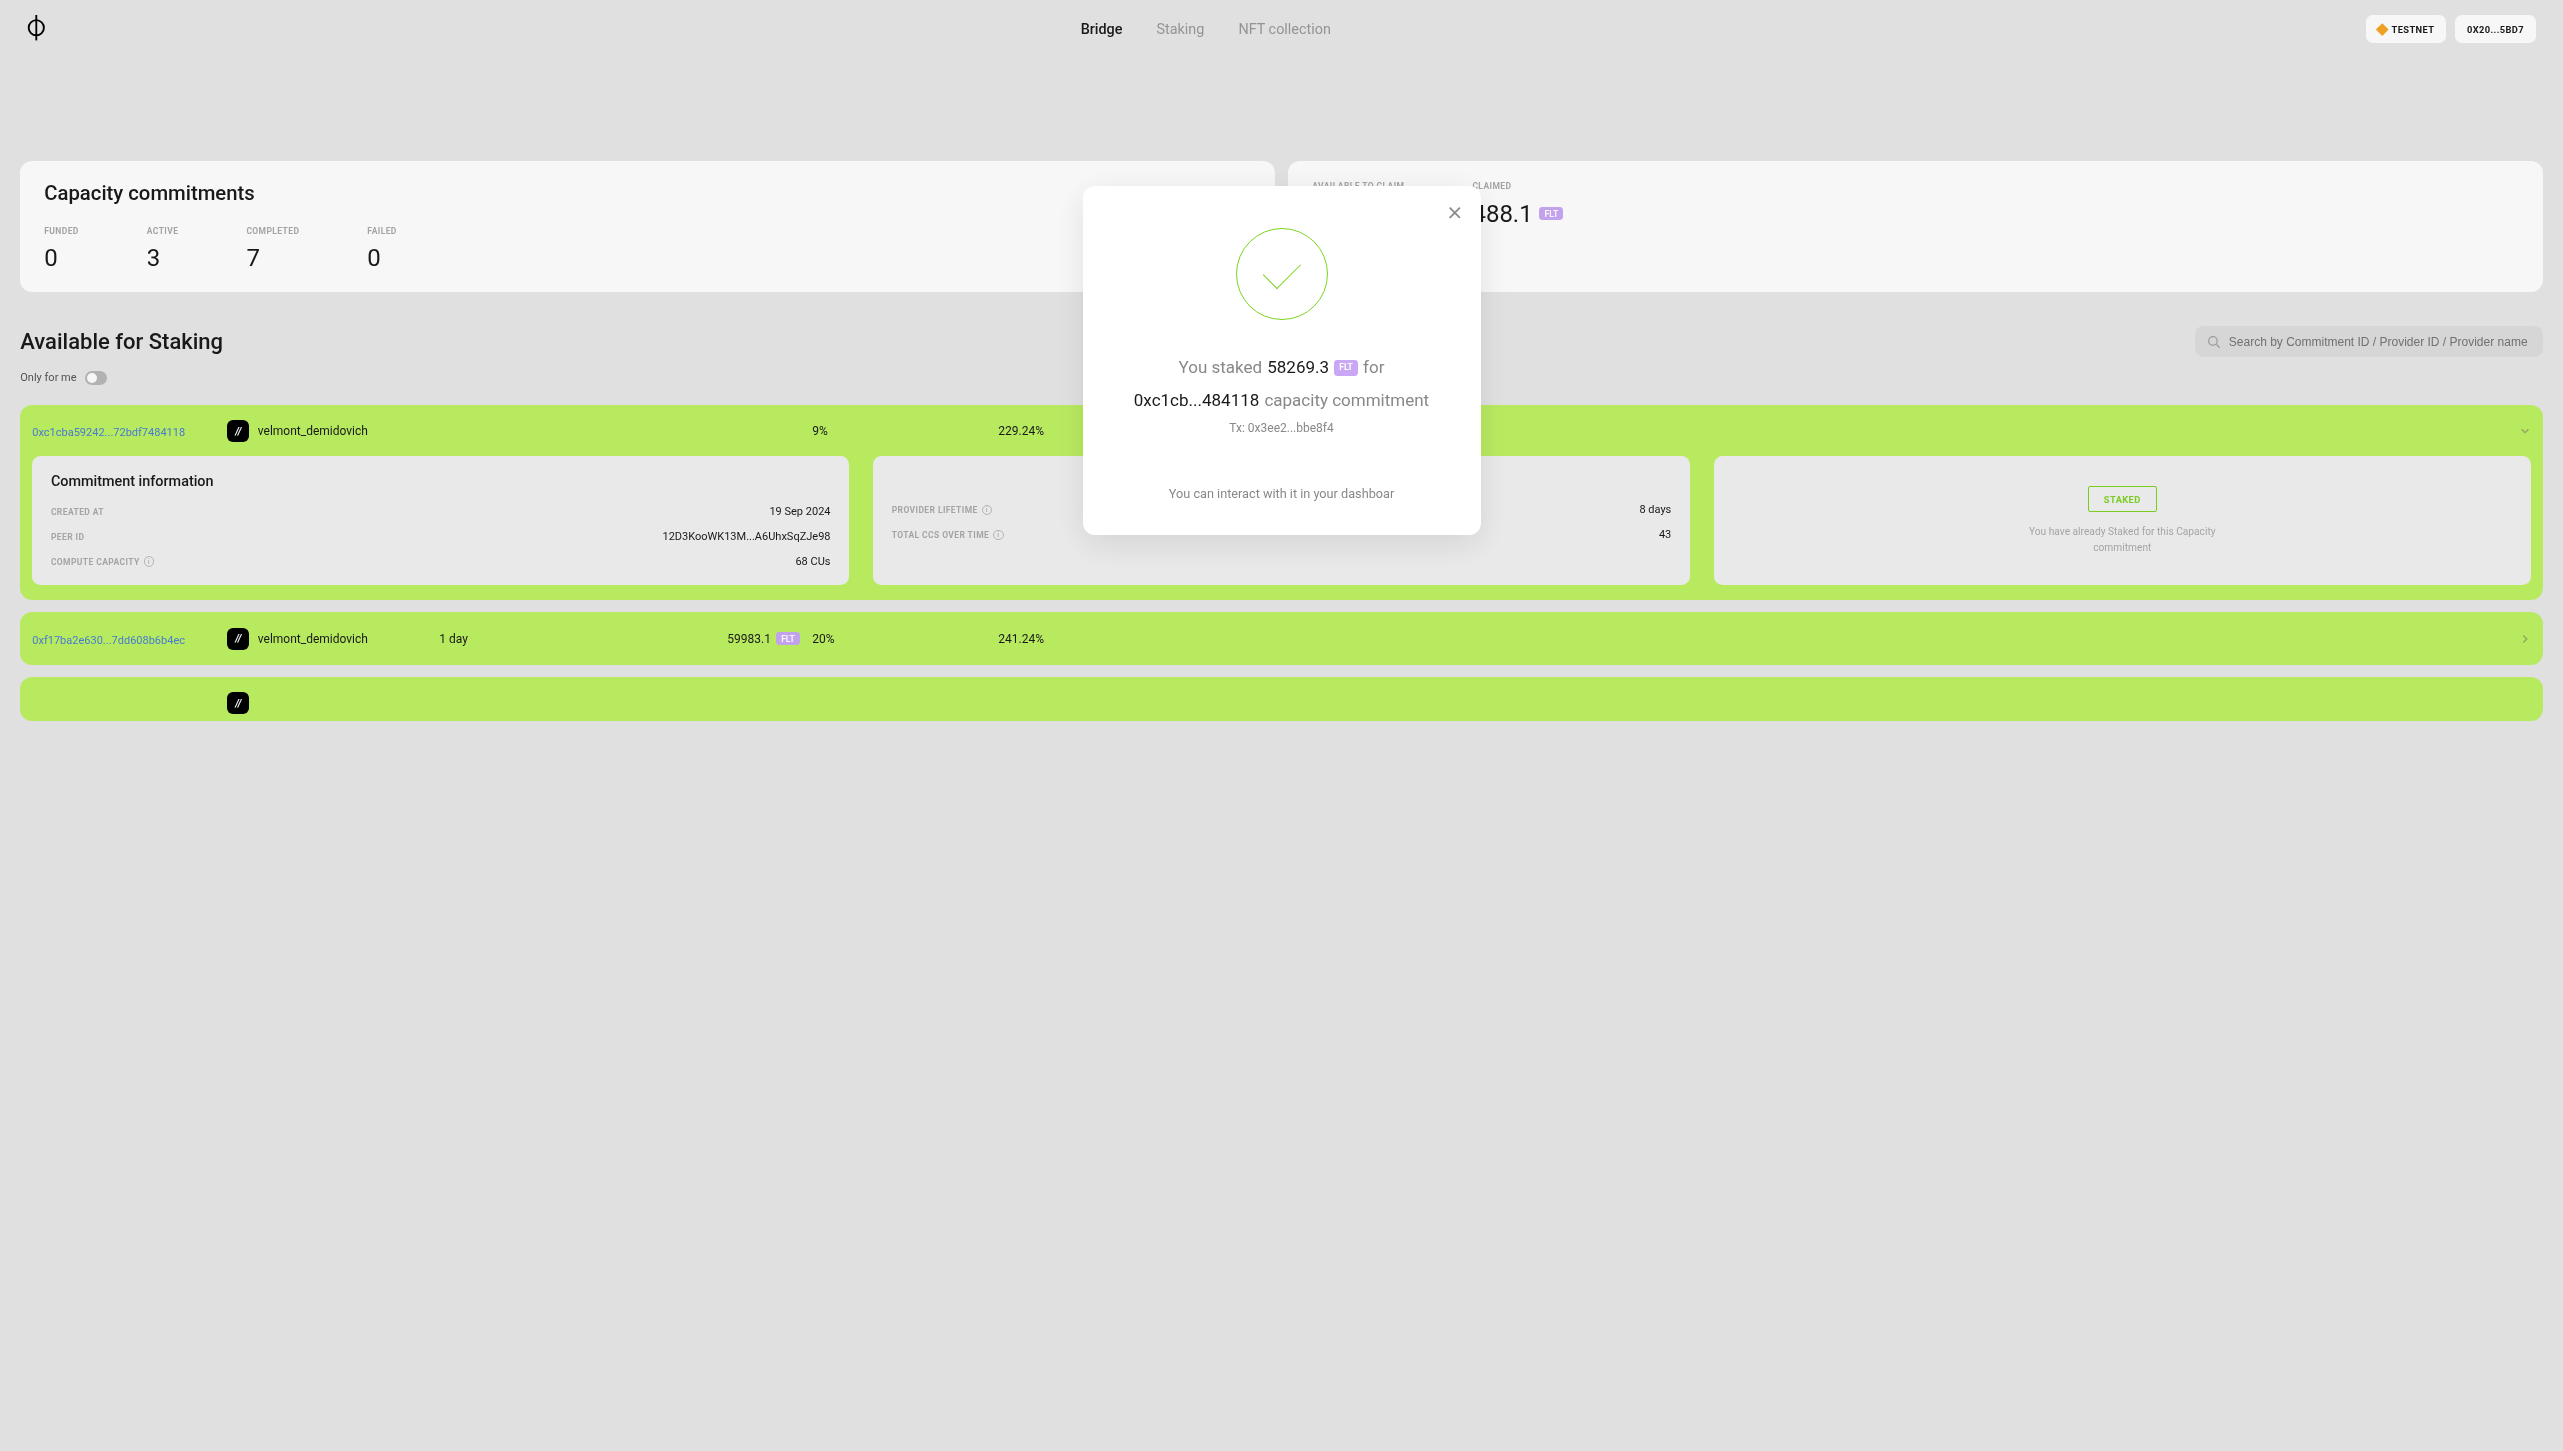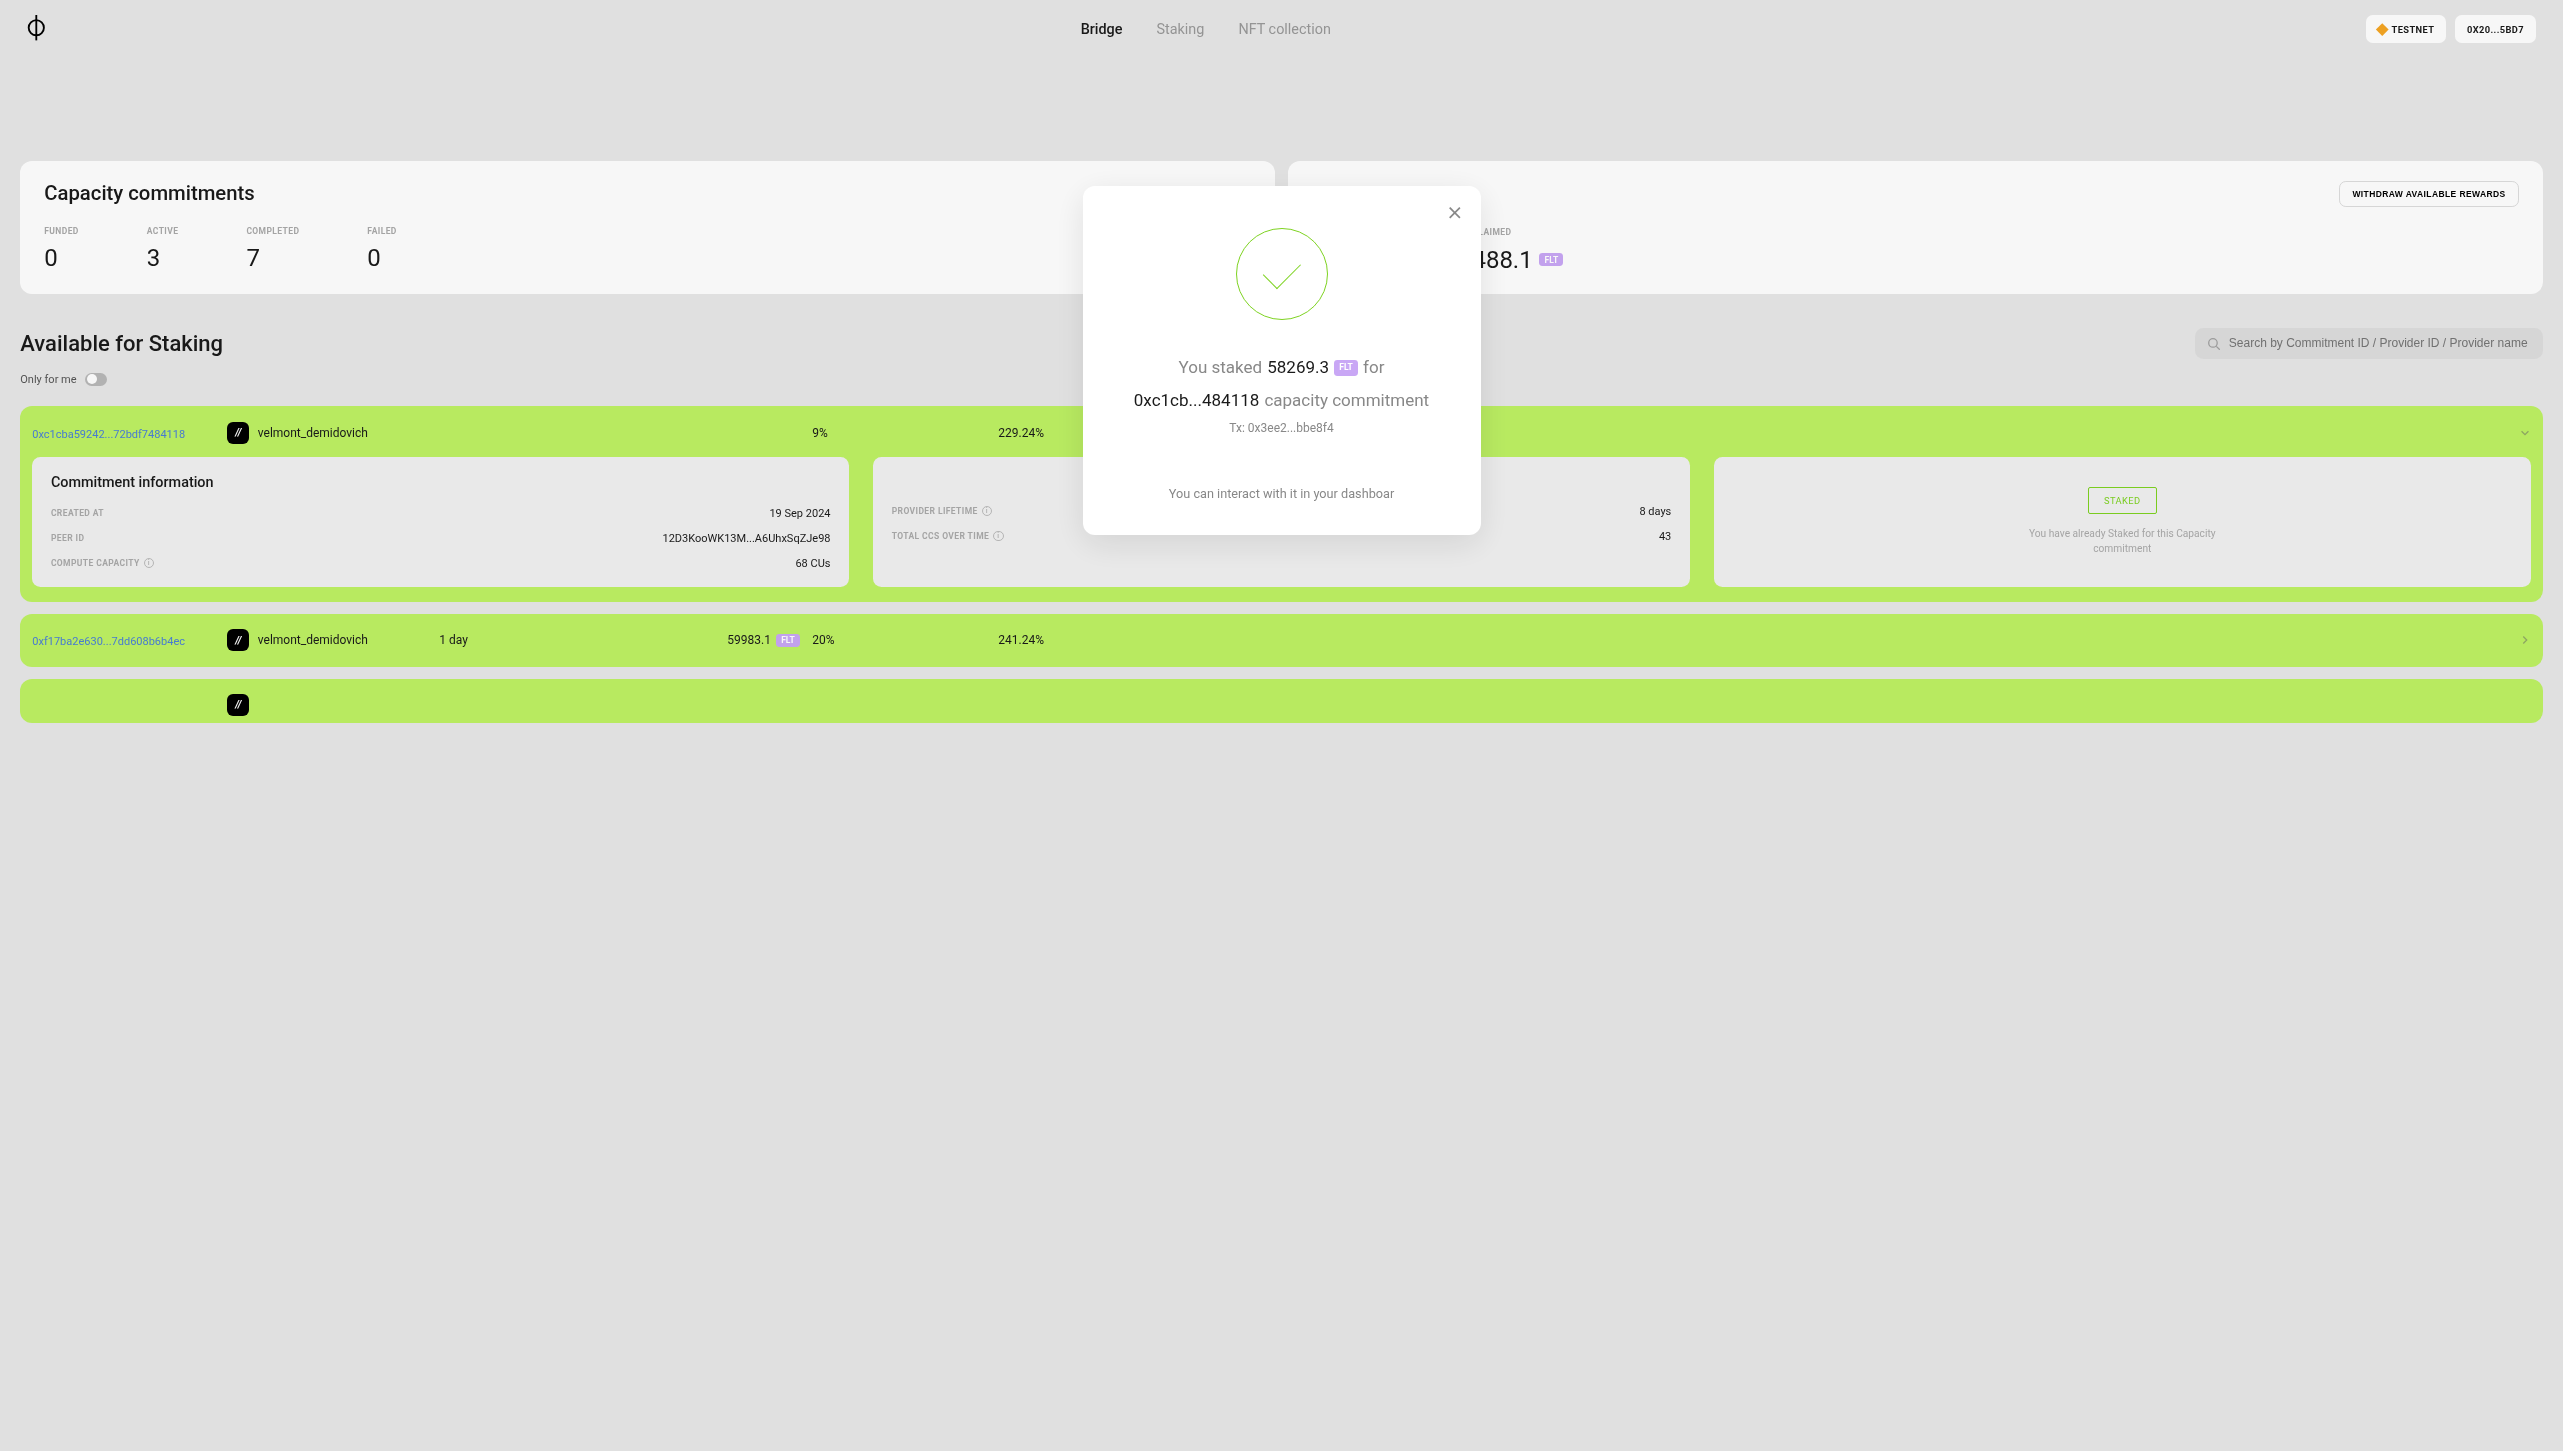--- a/index.html
+++ b/index.html
@@ -46,21 +46,21 @@
 .cell-text { font-size: 12px; }
 .chevron { width: 12px; height: 12px; opacity: 0.5; cursor: pointer; }
 .expanded { display: flex; gap: 24px; margin-top: 13.6px; }
 .info-panel { background: #f1f1f1; border-radius: 8.5px; padding: 17px 18.6px; flex: 1; }
 .info-title { font-size: 14.4px; font-weight: 500; margin-bottom: 15.3px; }
 .info-row { display: flex; justify-content: space-between; align-items: center; margin-bottom: 12px; font-size: 11px; }
 .info-row:last-child { margin-bottom: 0; }
 .info-label { font-size: 8.5px; font-weight: 700; color: #aaa; letter-spacing: 0.4px; display: flex; align-items: center; gap: 4.2px; }
 .info-circle { width: 10.2px; height: 10.2px; border: 0.8px solid #bbb; border-radius: 50%; display: inline-flex; align-items: center; justify-content: center; font-size: 6.8px; color: #bbb; }
 .staked-panel { display: flex; flex-direction: column; align-items: center; justify-content: center; }
-.staked-badge { border: 1.3px solid #7ED321; color: #7ED321; font-size: 9.3px; font-weight: 400; padding: 6.8px 15.3px; border-radius: 2px; margin-bottom: 12px; letter-spacing: 0.4px; }
+.staked-badge { border: 1.3px solid #7ED321; color: #7ED321; font-size: 9.3px; font-weight: 700; padding: 6.8px 15.3px; border-radius: 2px; margin-bottom: 12px; letter-spacing: 0.4px; }
 .staked-text { font-size: 10.2px; color: #aaa; text-align: center; max-width: 203px; line-height: 1.5; }
 .sort-icon { font-size: 6.8px; margin-left: 3.4px; }
 
 .overlay { position: fixed; inset: 0; background: rgba(0,0,0,0.03); display: flex; align-items: flex-start; justify-content: center; padding-top: 186px; }
 .modal { background: #fff; border-radius: 12px; width: 398px; padding: 25.4px 25.4px 34px; text-align: center; position: relative; box-shadow: 0 8.5px 34px rgba(0,0,0,0.1); }
 .modal-close { position: absolute; top: 17px; right: 18.6px; font-size: 18.6px; color: #888; cursor: pointer; background: none; border: none; }
 .check-circle { width: 92px; height: 92px; border: 1.3px solid #7ED321; border-radius: 50%; margin: 17px auto 34px; display: flex; align-items: center; justify-content: center; }
 .check-mark { width: 34px; height: 20.3px; border-left: 1.3px solid #7ED321; border-bottom: 1.3px solid #7ED321; transform: rotate(-45deg); margin-top: -8.5px; }
 .modal-line1 { font-size: 17px; color: #1a1a1a; display: flex; flex-wrap: wrap; justify-content: center; align-items: center; gap: 5.1px; line-height: 1.6; padding: 0 17px; }
 .modal-line1 .muted { color: #888; }
@@ -111,24 +111,20 @@
           <div class="stat-label">COMPLETED</div>
           <div class="stat-value">7</div>
         </div>
         <div>
           <div class="stat-label">FAILED</div>
           <div class="stat-value">0</div>
         </div>
       </div>
     </div>
     <div class="card">
-      <div class="card-header-row">
-        <div class="card-title" style="margin-bottom:0">Rewards</div>
-        <button class="withdraw-btn">WITHDRAW AVAILABLE REWARDS</button>
-      </div>
       <div class="stats">
         <div>
           <div class="stat-label">AVAILABLE TO CLAIM</div>
           <div class="stat-value">
             <span>628</span>
             <span class="flt-badge">FLT</span>
           </div>
         </div>
         <div>
           <div class="stat-label">CLAIMED</div>

